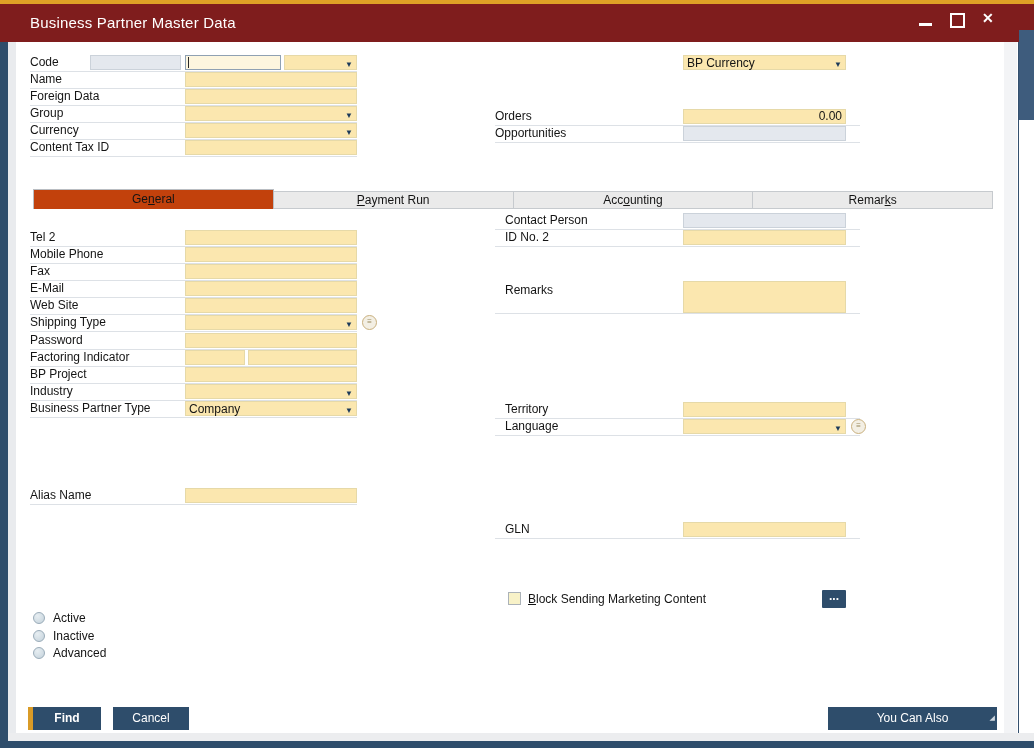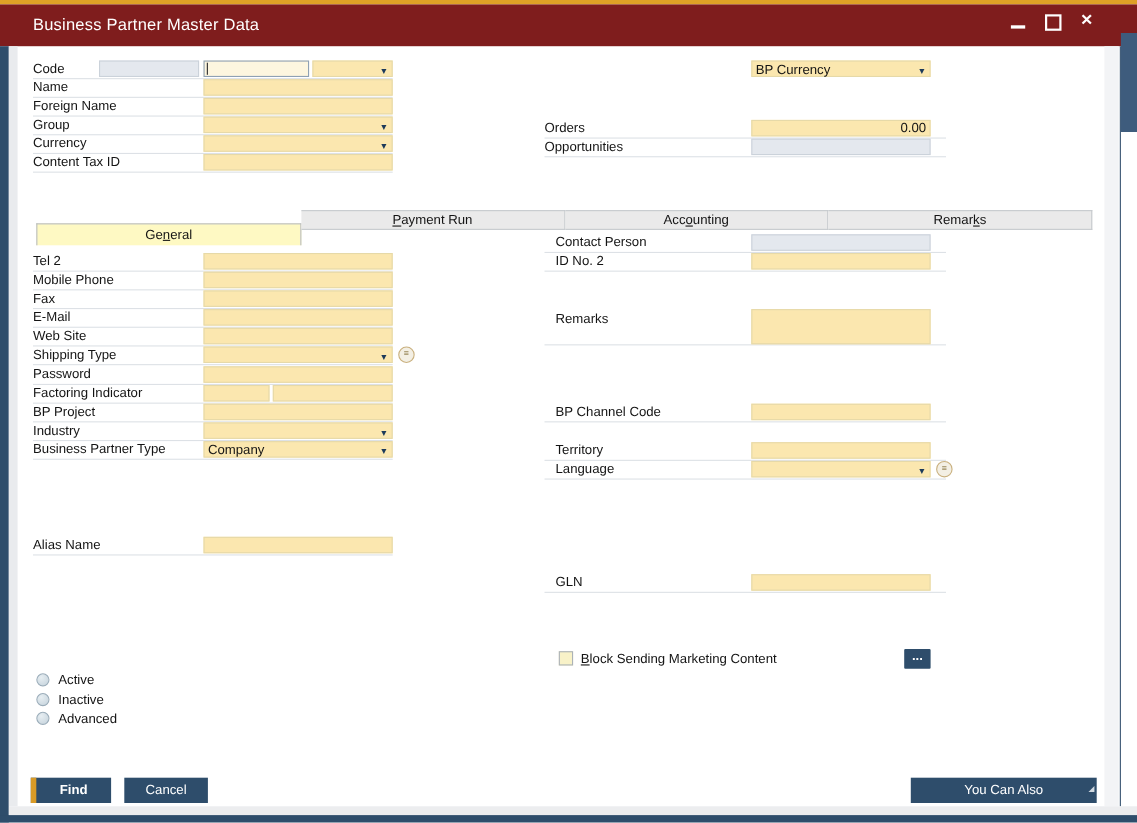--- a/index.html
+++ b/index.html
@@ -37,21 +37,21 @@
   .dd .val{position:absolute;left:3px;top:1px;line-height:13px;}
   .num{text-align:right;padding-right:3px;}
   .circle-icon{position:absolute;top:1px;width:13px;height:13px;border-radius:50%;
     background:#F3EFE4;border:1px solid #C9B07E;color:#9A8A5C;font-size:8px;line-height:12px;text-align:center;}
 
   
   .tabbar{position:absolute;left:33px;top:189px;width:960px;height:20px;display:flex;}
   .tab{flex:1;box-sizing:border-box;text-align:center;background:#EAEAEA;border:1px solid #C6CACE;
     border-left:none;margin-top:2px;height:18px;line-height:16px;cursor:pointer;}
   .tab:first-child{border-left:1px solid #C6CACE;}
-  .tab.active{background:#fef9c3;margin-top:14px;height:20px;line-height:19px;border:1px solid #B9BDC2;border-bottom:none;}
+  .tab.active{background:#c2410c;margin-top:0;height:20px;line-height:19px;border:1px solid #B9BDC2;border-bottom:none;}
 
   
   .remarks-box{position:absolute;background:#FBE7AF;border:1px solid #E6D9A8;box-sizing:border-box;}
 
   
   .checkbox{position:absolute;width:13px;height:13px;background:#F8F2C8;border:1px solid #ABB2B8;box-sizing:border-box;cursor:pointer;}
   .ellipsis-btn{position:absolute;width:24px;height:18px;background:#2E4D6B;color:#fff;text-align:center;
     line-height:12px;font-weight:bold;cursor:pointer;border-radius:1px;}
   .radio-row{position:absolute;height:17px;text-decoration:underline;}
   .radio{position:absolute;left:0;top:2px;width:12px;height:12px;border-radius:50%;
@@ -99,21 +99,21 @@
       </span>
     <span class="fld yellow dd" style="left:254px;width:73px">
         <i class="arr">▼</i>
       </span>
   </div>
   <div class="row" style="left:30px;top:71px;width:327px">
     <span class="lbl">Name</span>
     <span class="fld yellow" style="left:155px;width:172px"></span>
   </div>
   <div class="row" style="left:30px;top:88px;width:327px">
-    <span class="lbl">Foreign Name</span>
+    <span class="lbl">Foreign Data</span>
     <span class="fld yellow" style="left:155px;width:172px"></span>
   </div>
   <div class="row" style="left:30px;top:105px;width:327px">
     <span class="lbl">Group</span>
     <span class="fld yellow dd" style="left:155px;width:172px">
         <i class="arr">▼</i>
       </span>
   </div>
   <div class="row" style="left:30px;top:122px;width:327px">
     <span class="lbl">Currency</span>
@@ -211,24 +211,20 @@
     <span class="fld gray" style="left:188px;width:163px"></span>
   </div>
   <div class="row" style="left:495px;top:229px;width:365px">
     <span class="lbl" style="left:10px">ID No. 2</span>
     <span class="fld yellow" style="left:188px;width:163px"></span>
   </div>
   <div class="row" style="left:495px;top:280px;width:365px;height:33px">
     <span class="lbl" style="left:10px;top:3px">Remarks</span>
     <span class="remarks-box" style="left:188px;top:1px;width:163px;height:32px"></span>
   </div>
-  <div class="row" style="left:495px;top:366px;width:365px">
-    <span class="lbl" style="left:10px">BP Channel Code</span>
-    <span class="fld yellow" style="left:188px;width:163px"></span>
-  </div>
   <div class="row" style="left:495px;top:401px;width:365px">
     <span class="lbl" style="left:10px">Territory</span>
     <span class="fld yellow" style="left:188px;width:163px"></span>
   </div>
   <div class="row" style="left:495px;top:418px;width:365px">
     <span class="lbl" style="left:10px">Language</span>
     <span class="fld yellow dd" style="left:188px;width:163px">
         <i class="arr">▼</i>
       </span>
     <span class="circle-icon" style="left:356px">≡</span>

